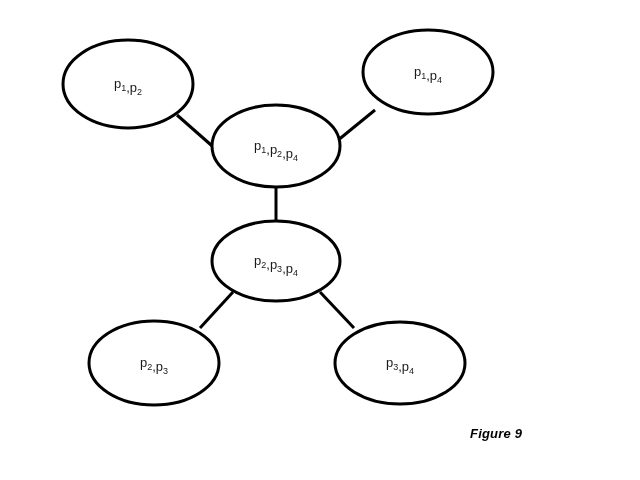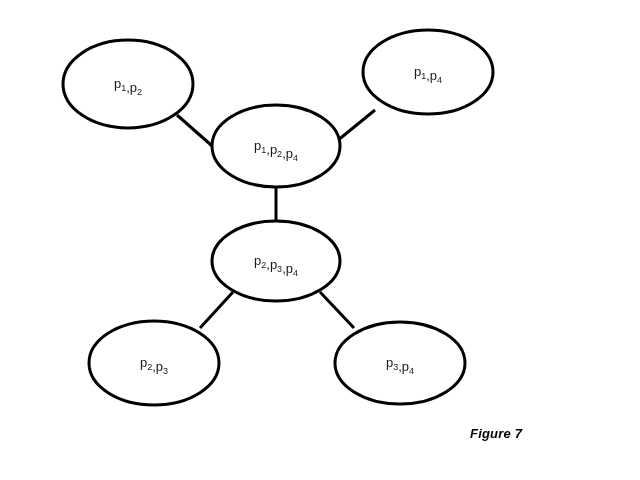--- a/index.html
+++ b/index.html
@@ -87,13 +87,13 @@
         <ellipse class="node-ellipse" cx="154" cy="363" rx="65" ry="42"></ellipse>
         <text class="node-label" x="154" y="364"><tspan>p</tspan><tspan class="sub" dy="4">2</tspan><tspan dy="-4"></tspan><tspan>,</tspan><tspan>p</tspan><tspan class="sub" dy="4">3</tspan><tspan dy="-4"></tspan></text>
       </g>
       <g>
         <ellipse class="node-ellipse" cx="400" cy="363" rx="65" ry="41"></ellipse>
         <text class="node-label" x="400" y="364"><tspan>p</tspan><tspan class="sub" dy="4">3</tspan><tspan dy="-4"></tspan><tspan>,</tspan><tspan>p</tspan><tspan class="sub" dy="4">4</tspan><tspan dy="-4"></tspan></text>
       </g>
     </g>
 </svg>
 
-<div class="figure-caption">Figure 7</div>
+<div class="figure-caption">Figure 9</div>
 
 </body></html>

